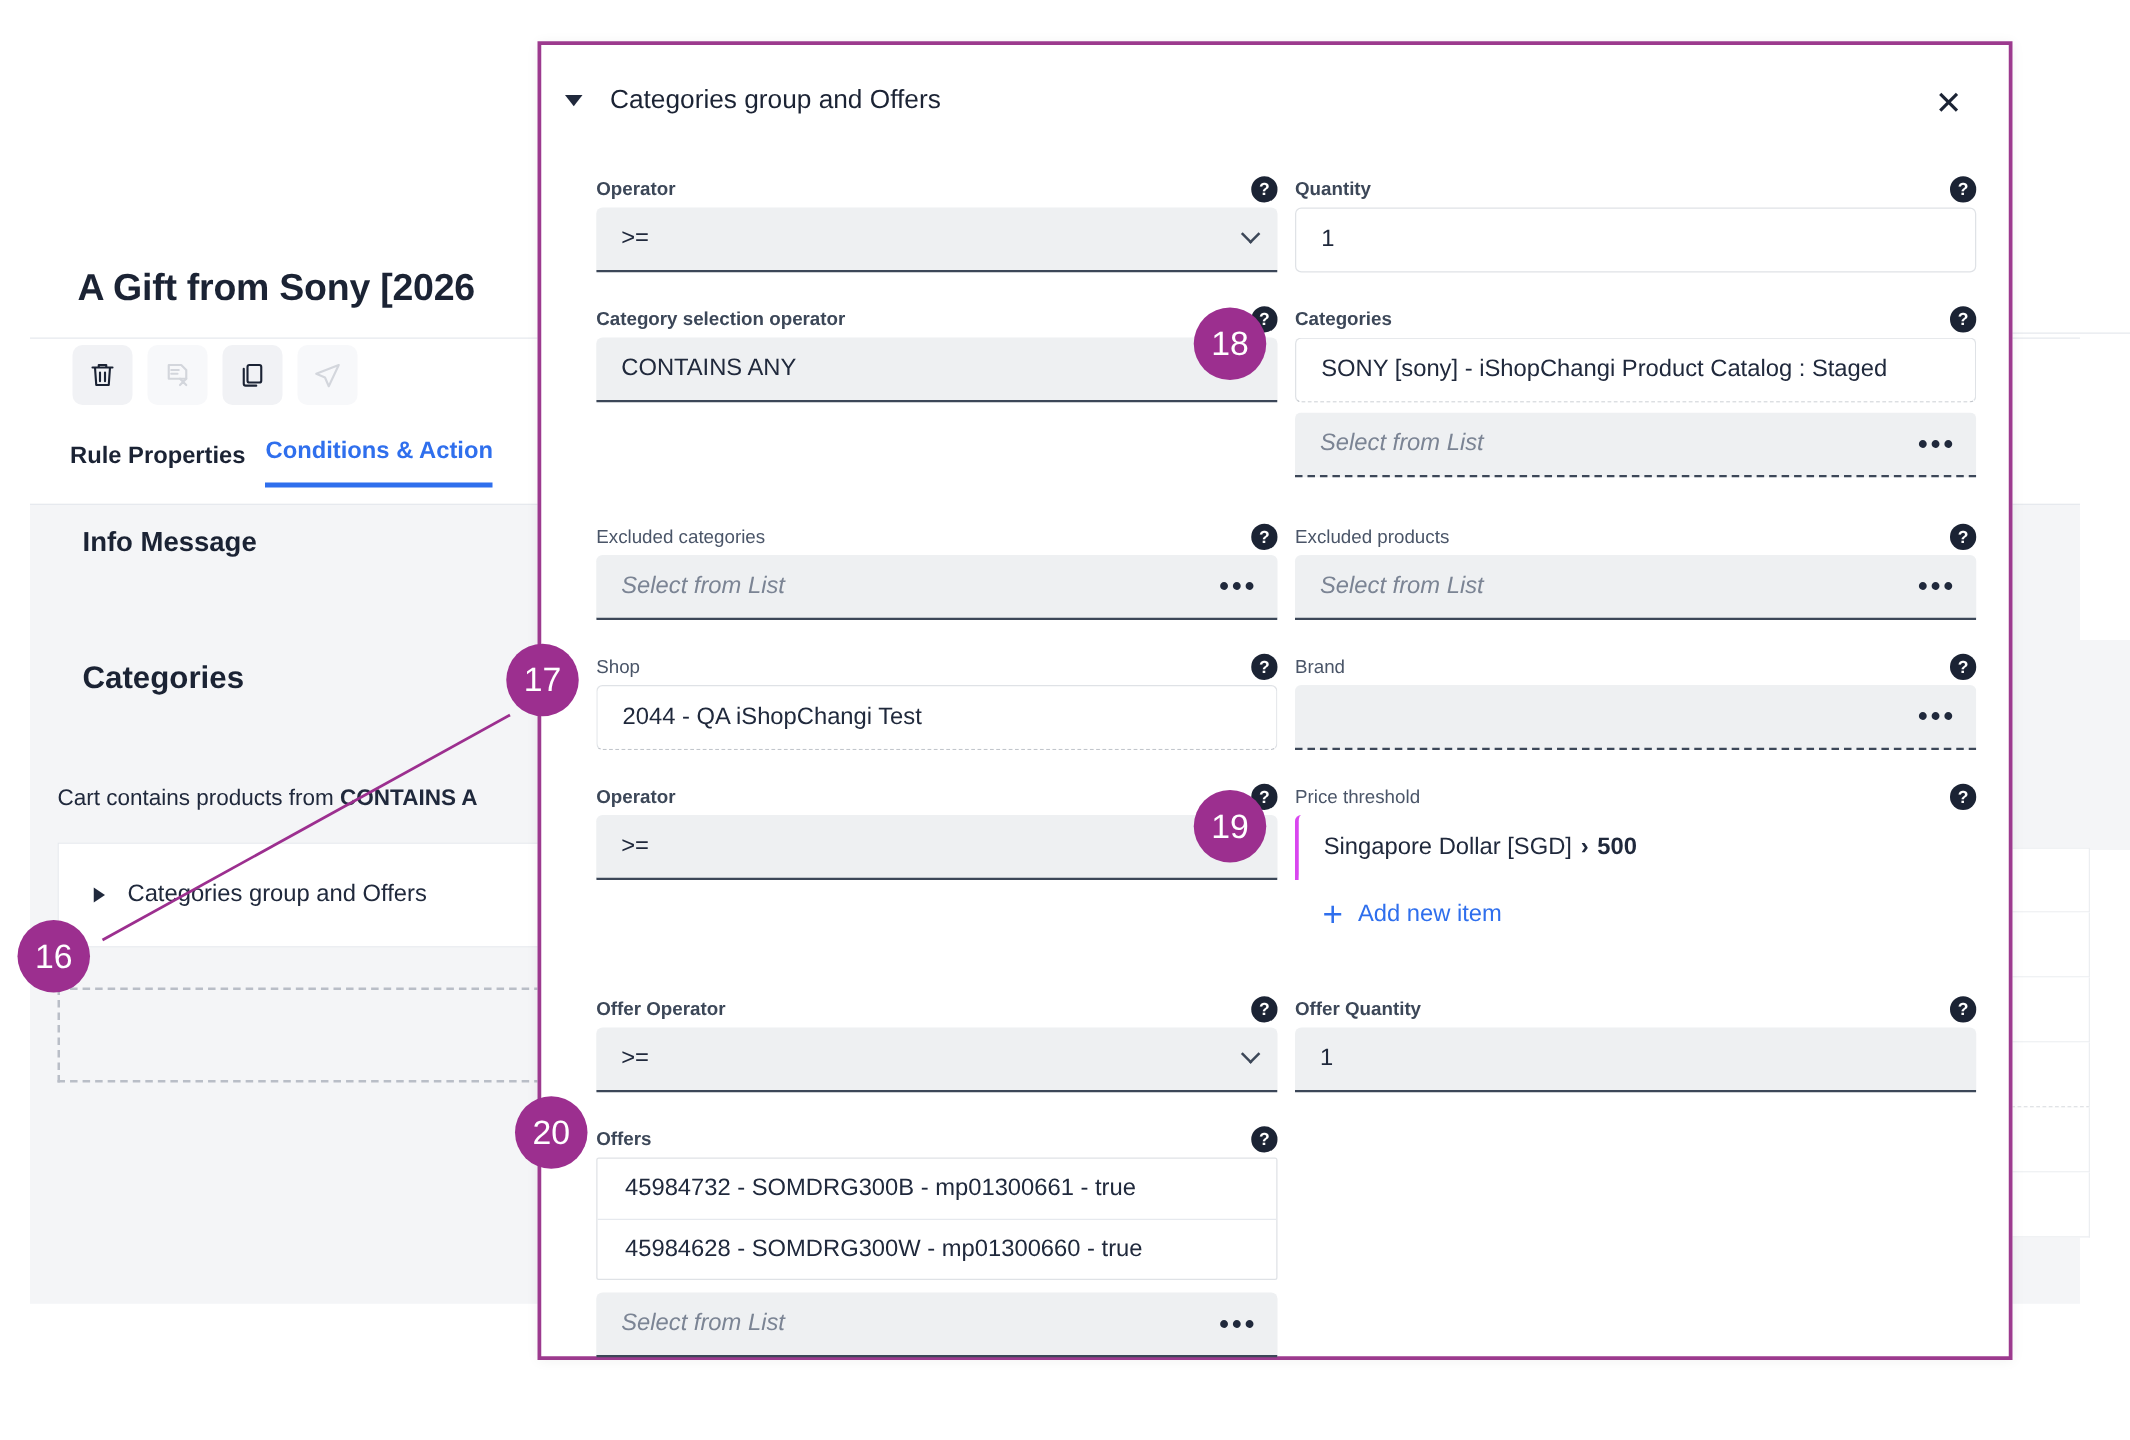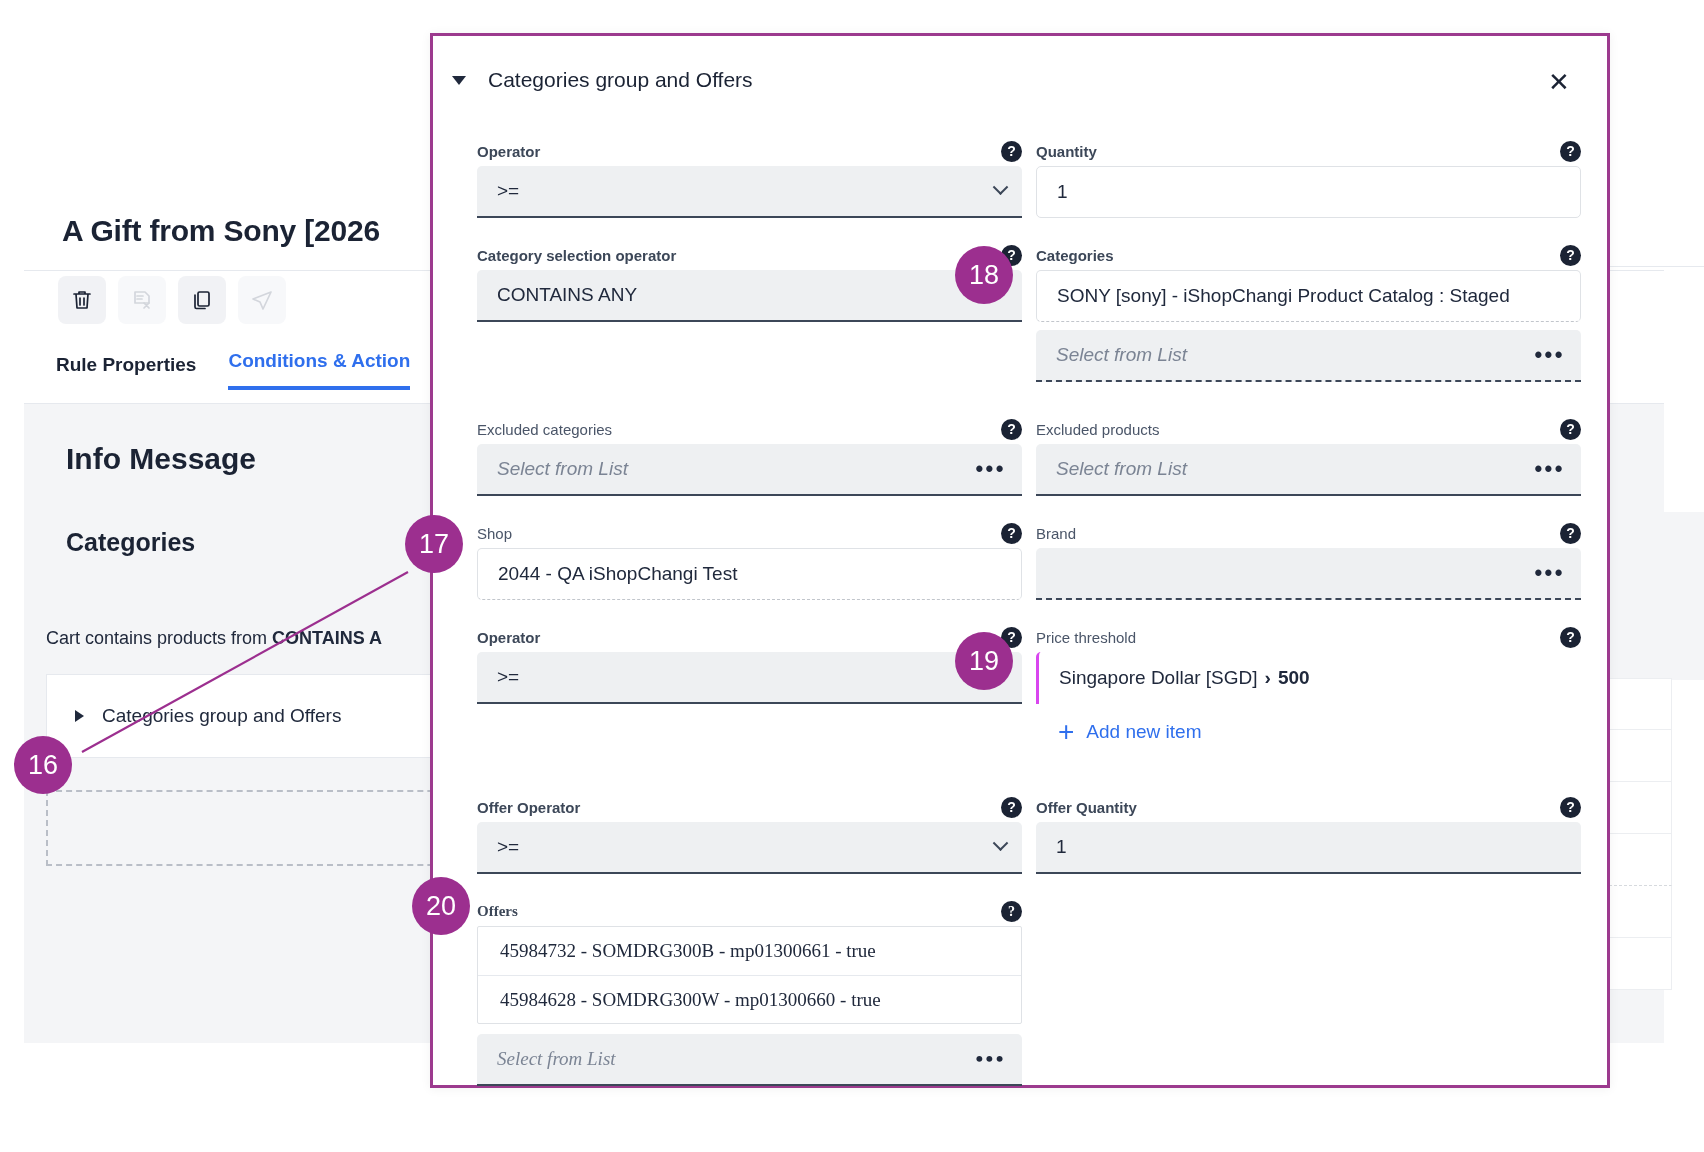--- a/index.html
+++ b/index.html
@@ -27,31 +27,31 @@
   }
 
   .toolbar { position:absolute; left:58px; top:276px; display:flex; gap:12px; }
   .tbtn {
     width:48px; height:48px; border-radius:8px; background:#f1f2f5;
     display:flex; align-items:center; justify-content:center;
   }
   .tbtn.disabled { background:#f7f8fa; }
   .tbtn svg { display:block; }
 
-  .tabs { position:absolute; left:56px; top:350px; display:flex; gap:32px; align-items:flex-end; }
+  .tabs { position:absolute; left:56px; top:350px; display:flex; gap:16px; align-items:flex-end; }
   .tab { font-size:19px; font-weight:bold; color:#1b2334; padding-bottom:14px; }
   .tab.active { color:#2f6fed; border-bottom:4px solid #2f6fed; }
 
   .content-panel {
     position:absolute; left:24px; top:403px; width:1640px; height:640px;
     background:#f4f5f7; border-top:1px solid #e6e9ee;
   }
   .info-message {
-    position:absolute; left:66px; top:442px;
-    font-size:30px; font-weight:bold; color:#1b2334;
+    position:absolute; left:66px; top:421px;
+    font-size:22px; font-weight:bold; color:#1b2334;
   }
   .conditions-head {
     position:absolute; left:66px; top:528px;
     font-size:25px; font-weight:bold; color:#1b2334;
   }
   .cart-line {
     position:absolute; left:46px; top:628px;
     font-size:18px; color:#20293c; white-space:nowrap;
   }
   .cart-line b { font-weight:bold; }
@@ -379,21 +379,21 @@
         <div class="flabel">
           <span class="txt bold">Offer Quantity</span>
           <span class="help">?</span>
         </div>
         <div class="ctl">
           <span class="grow">1</span>
         </div>
       </div>
     </div>
 
-    <div class="grid" style="margin-top:22px;font-family:Liberation Serif, serif;">
+    <div class="grid" style="margin-top:22px;">
       <div class="field">
         <div class="flabel">
           <span class="txt bold">Offers</span>
           <span class="help">?</span>
         </div>
         <div class="listbox">
           <div class="li">45984732 - SOMDRG300B - mp01300661 - true</div>
           <div class="li">45984628 - SOMDRG300W - mp01300660 - true</div>
         </div>
         <div class="ctl" style="margin-top:10px;">

